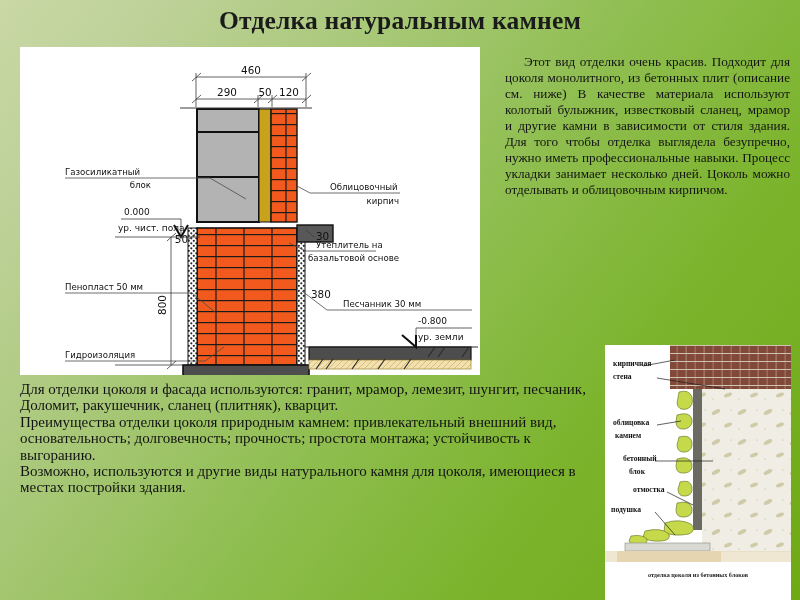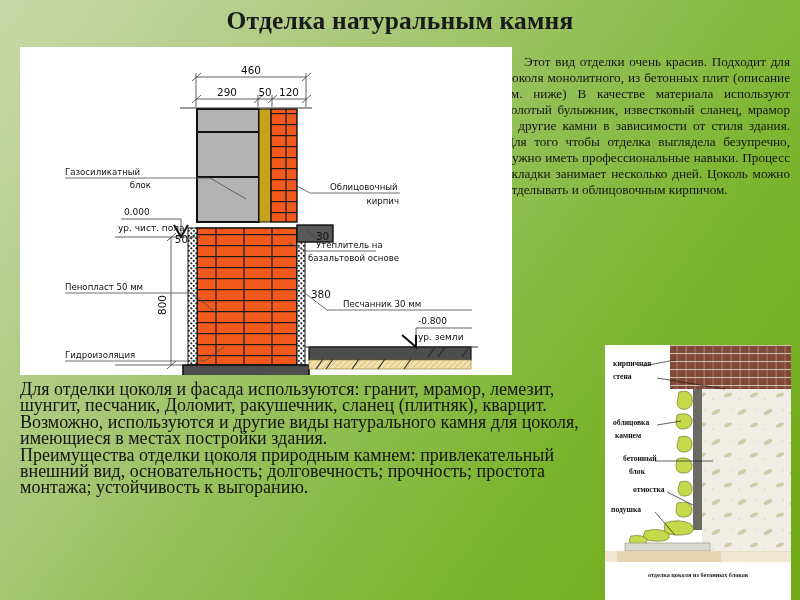--- a/index.html
+++ b/index.html
@@ -49,35 +49,34 @@
     color: #141414;
   }
 
   
   #body-text {
     position: absolute;
     left: 20px;
     top: 381px;
     width: 580px;
     font-family: "Liberation Serif", "DejaVu Serif", serif;
-    font-size: 18px;
+    font-size: 15px;
     line-height: 16.4px;
     color: #131313;
   }
   #body-text p { margin: 0; }
 
   
   #drawing-panel {
     position: absolute;
     left: 20px;
     top: 47px;
     width: 460px;
     height: 328px;
     background: #ffffff;
-    padding-left: 32px;
   }
   #drawing {
     position: absolute;
     left: 0; top: 0;
     width: 460px;
     height: 328px;
   }
 
   
   #photo-card {
@@ -121,28 +120,28 @@
     font-size: 6.2px;
     font-weight: bold;
     fill: #1c1c1c;
   }
 </style>
 </head>
 <body>
 
 <div id="slide">
 
-  <div id="slide-title">Отделка натуральным камня</div>
+  <div id="slide-title">Отделка натуральным камнем</div>
 
   <div id="intro-text">Этот вид отделки очень красив. Подходит для цоколя монолитного, из бетонных плит (описание см. ниже) В качестве материала используют колотый булыжник, известковый сланец, мрамор и другие камни в зависимости от стиля здания. Для того чтобы отделка выглядела безупречно, нужно иметь профессиональные навыки. Процесс укладки занимает несколько дней. Цоколь можно отделывать и облицовочным кирпичом.</div>
 
   <div id="body-text">
     <p>Для отделки цоколя и фасада используются: гранит, мрамор, лемезит, шунгит, песчаник, Доломит, ракушечник, сланец (плитняк), кварцит.</p>
+    <p>Преимущества отделки цоколя природным камнем: привлекательный внешний вид, основательность;  долговечность; прочность; простота монтажа; устойчивость к выгоранию.</p>
     <p>Возможно, используются и другие виды натурального камня для цоколя, имеющиеся в местах постройки здания.</p>
-    <p>Преимущества отделки цоколя природным камнем: привлекательный внешний вид, основательность;  долговечность; прочность; простота монтажа; устойчивость к выгоранию.</p>
   </div>
 
   <div id="drawing-panel">
     <svg id="drawing" viewBox="0 0 460 328">
       <defs>
         <pattern id="brickPat" width="28" height="11" patternUnits="userSpaceOnUse">
           <rect width="28" height="11" fill="#f15a1c"></rect>
           <rect x="0" y="0" width="28" height="1.2" fill="#1a1a1a"></rect>
           <rect x="13.4" y="0" width="1.2" height="11" fill="#1a1a1a"></rect>
         </pattern>

